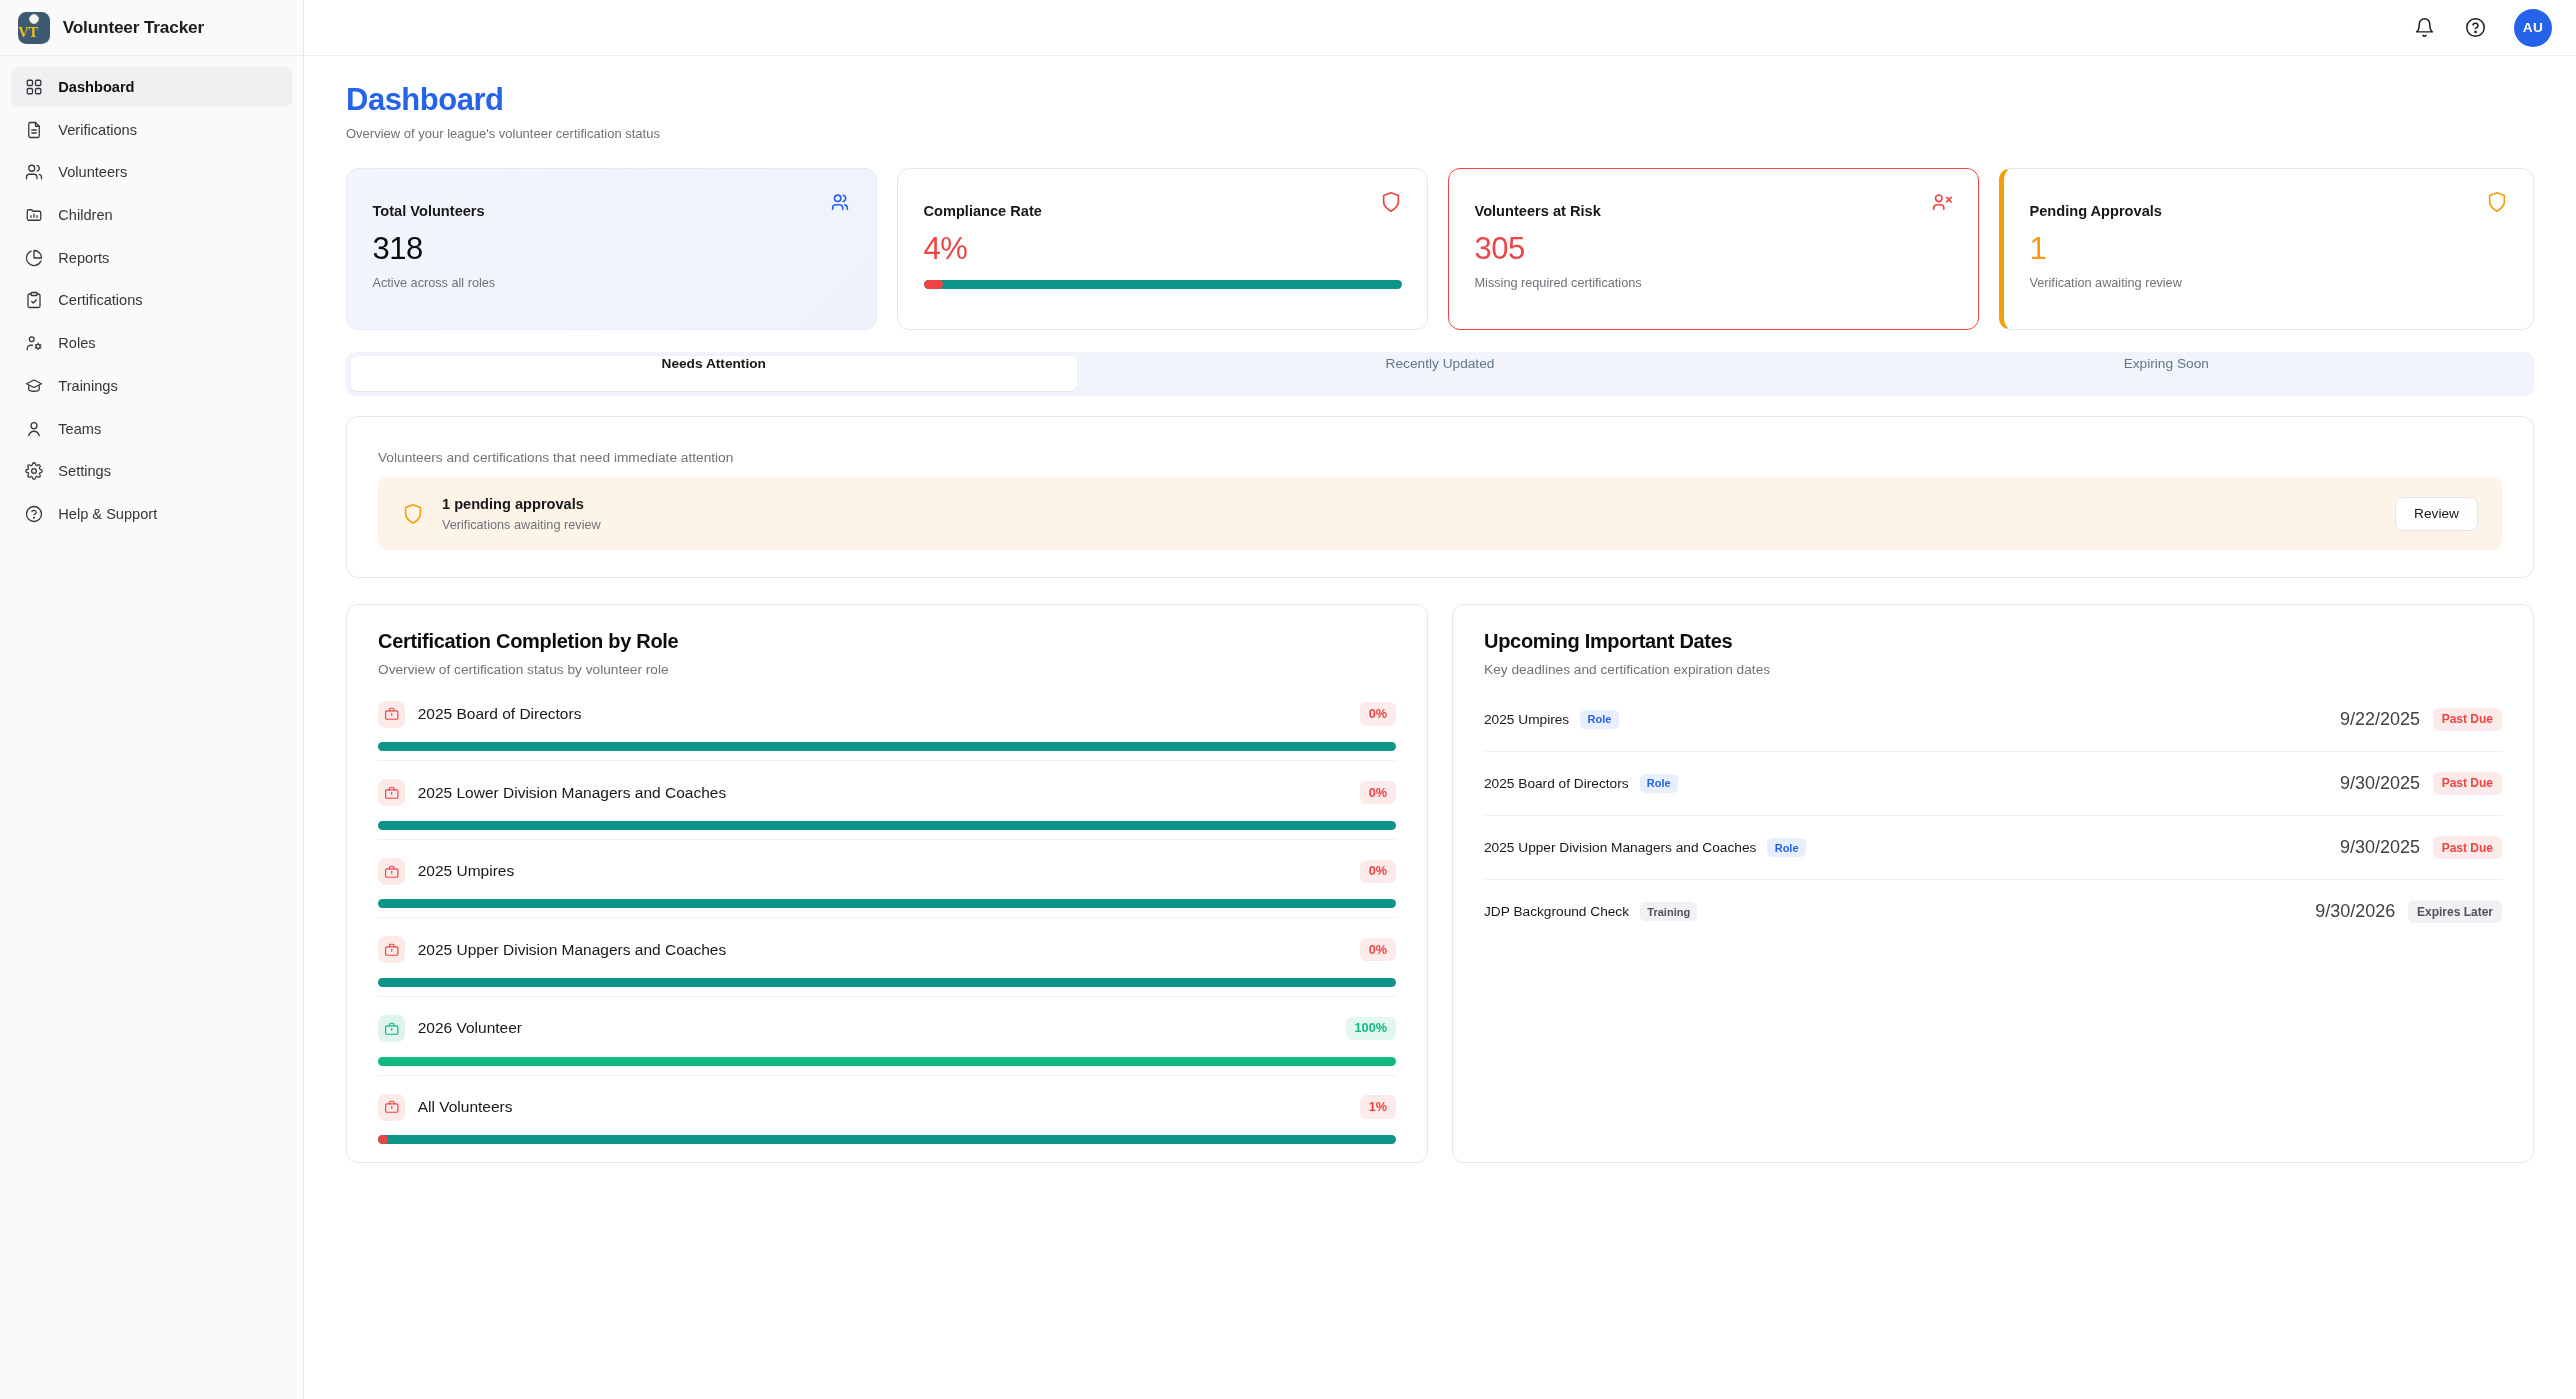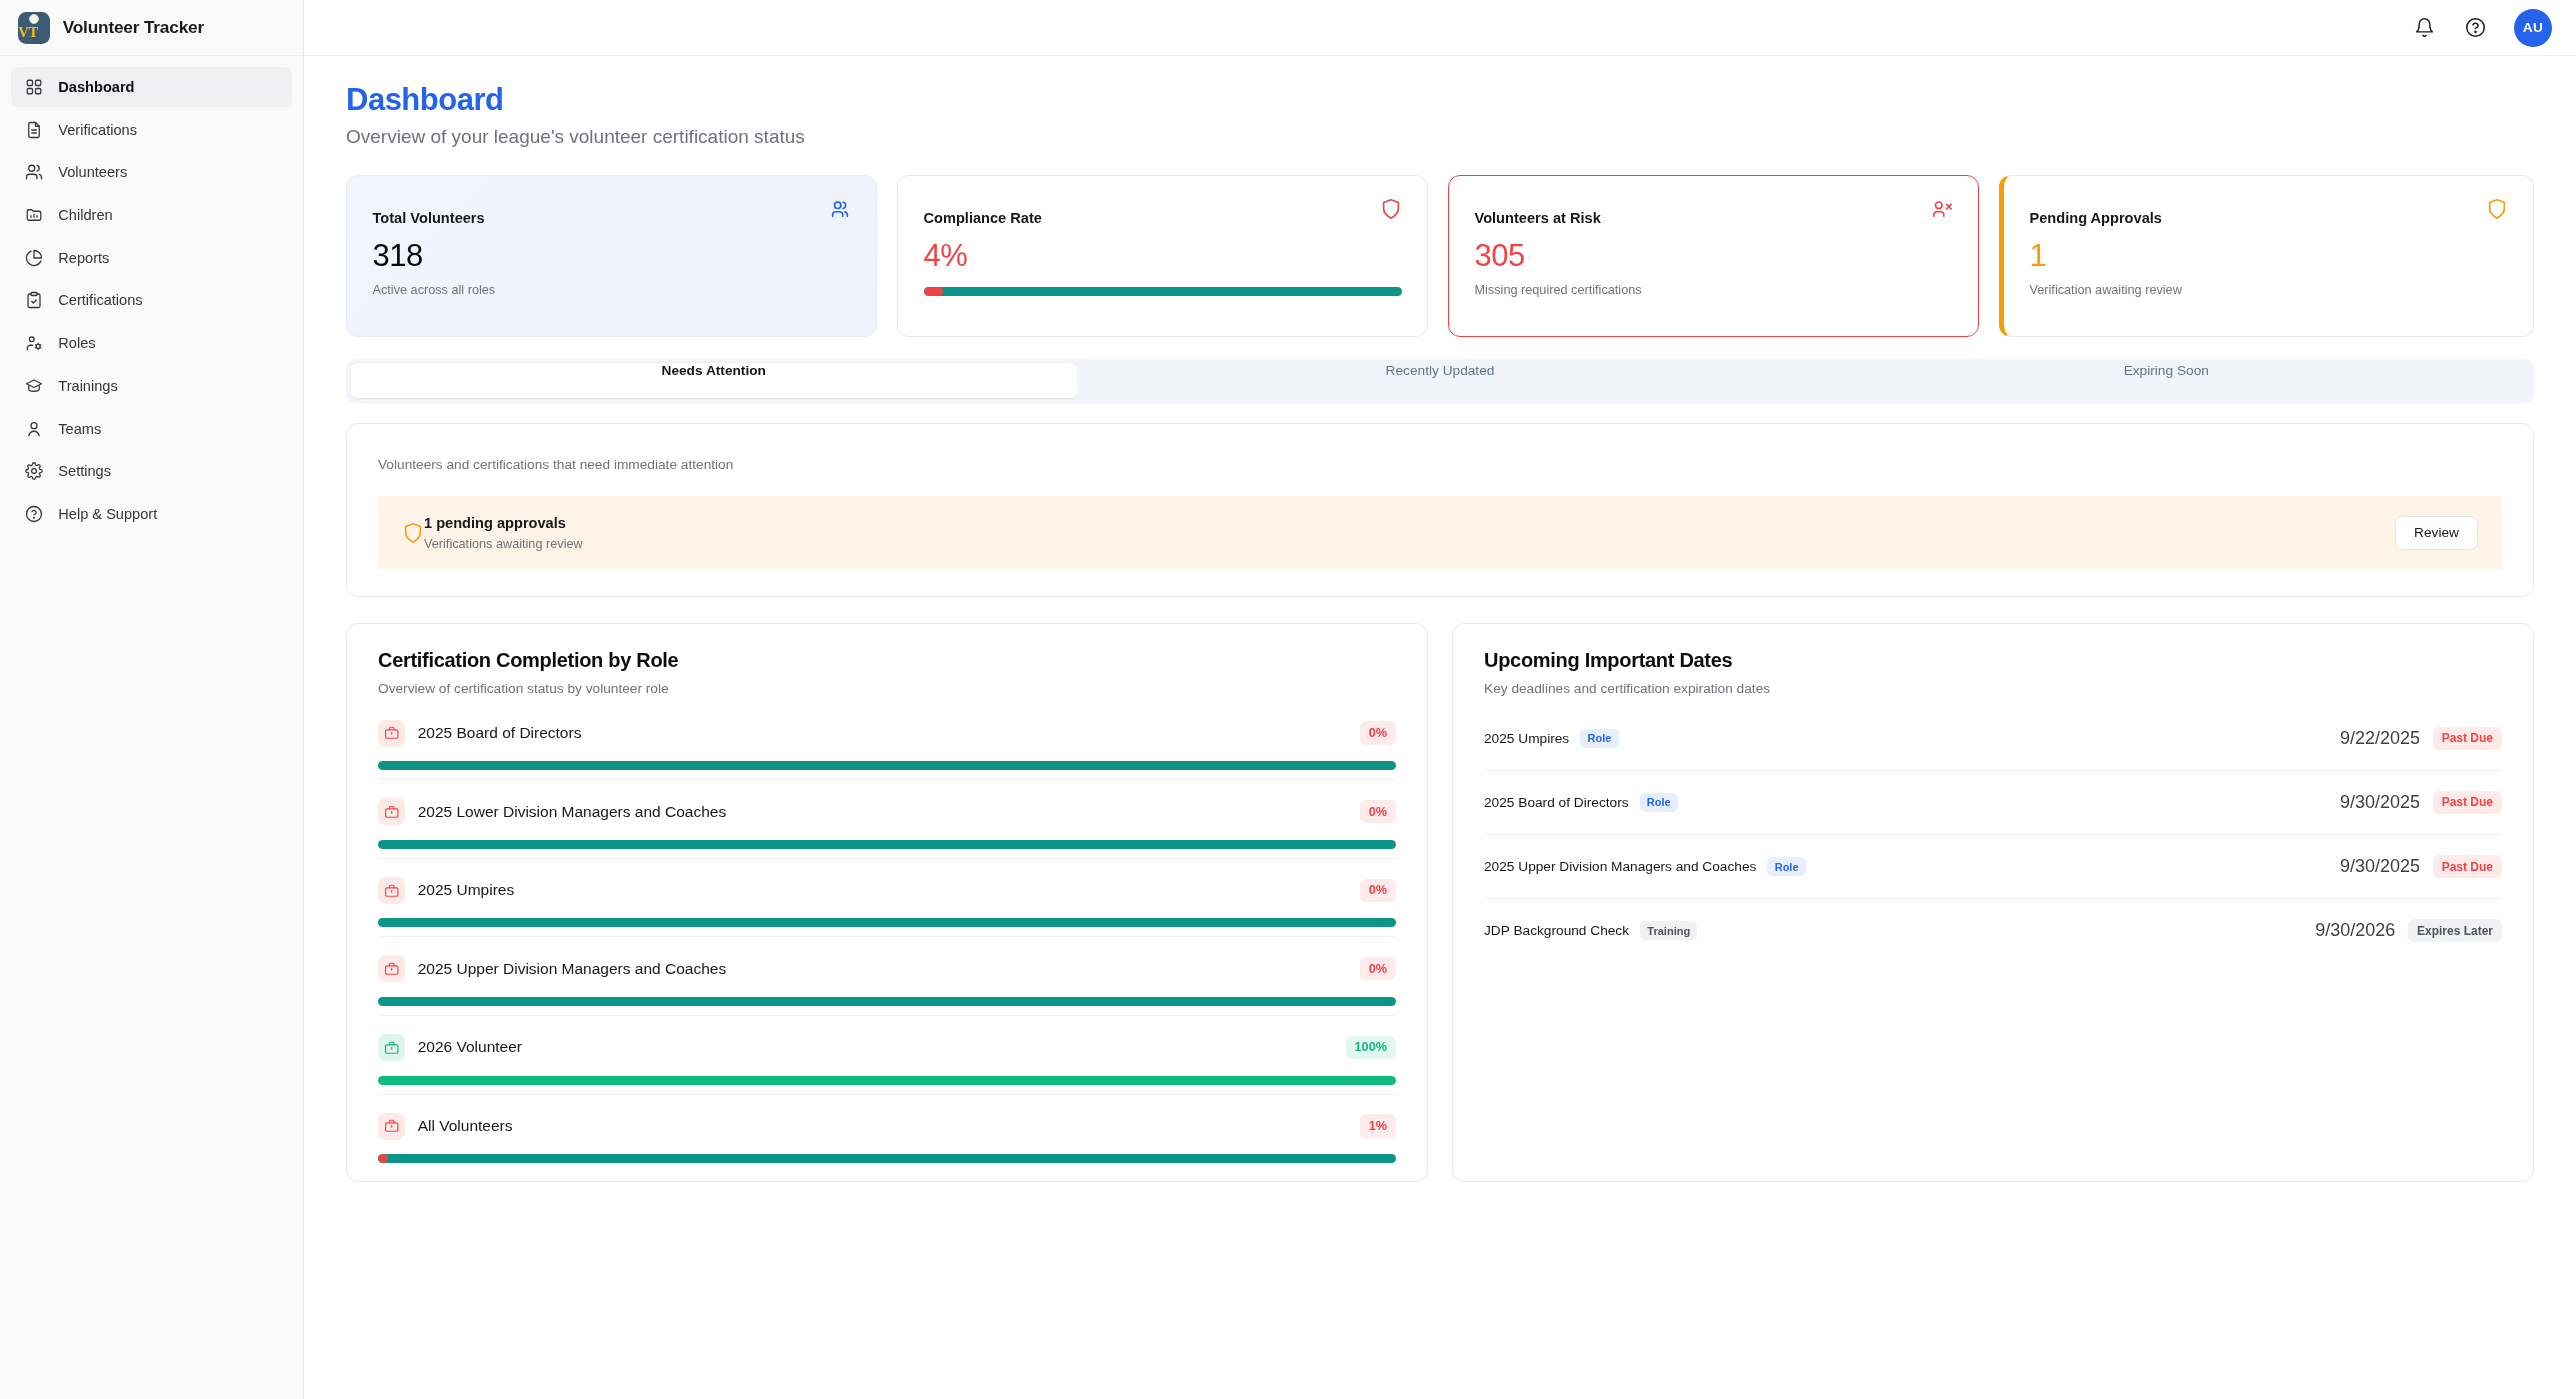--- a/index.html
+++ b/index.html
@@ -85,21 +85,21 @@
     width: 38px; height: 38px; border-radius: 50%;
     background: #2563eb; color: #fff;
     display: flex; align-items: center; justify-content: center;
     font-size: 13.7px; font-weight: bold; letter-spacing: 0.3px;
     cursor: pointer;
   }
 
   .content { flex: 1; padding: 25.5px 42px 0 42px; overflow: hidden; }
 
   .page-title { font-size: 31px; font-weight: bold; color: #2563eb; letter-spacing: -0.5px; }
-  .page-sub { font-size: 19px; color: #71717a; margin-top: 8.2px; }
+  .page-sub { font-size: 13px; color: #71717a; margin-top: 8.2px; }
 
   
   .stats { display: flex; gap: 20px; margin-top: 27px; }
   .stat {
     flex: 1; height: 162px;
     border-radius: 12px;
     border: 0.9px solid #e7e7ea;
     background: #fff;
     padding: 22px 25.5px;
     position: relative;
@@ -133,24 +133,24 @@
   .tab.active { background: #fff; color: #18181b; font-weight: bold; box-shadow: 0 0.9px 1.8px rgba(0,0,0,.07); }
 
   
   .card {
     border: 0.9px solid #e7e7ea; border-radius: 12px; background: #fff;
     margin-top: 20px; padding: 25.5px 31px 27px 31px;
   }
   .card-title { font-size: 20px; font-weight: bold; color: #0c0c0f; letter-spacing: -0.3px; }
   .card-sub { font-size: 13.7px; color: #71717a; margin-top: 8.2px; }
   .alert {
-    margin-top: 24px;
-    background: #fdf4e7; border-radius: 1px;
+    margin-top: 12px;
+    background: #fdf4e7; border-radius: 9px;
     padding: 18px 24px;
-    display: flex; align-items: center; gap: 0;
+    display: flex; align-items: center; gap: 18px;
     min-height: 73px;
   }
   .alert-ic svg { width: 22px; height: 22px; display: block; }
   .alert-txt { flex: 1; }
   .alert-title { font-size: 14.6px; font-weight: bold; color: #18181b; }
   .alert-note { font-size: 12.7px; color: #71717a; margin-top: 6.4px; }
   .btn {
     background: #fff; border: 0.9px solid #e4e4e7; border-radius: 7.3px;
     padding: 8.2px 18px; font-size: 13.7px; color: #18181b; cursor: pointer;
     font-family: inherit;

